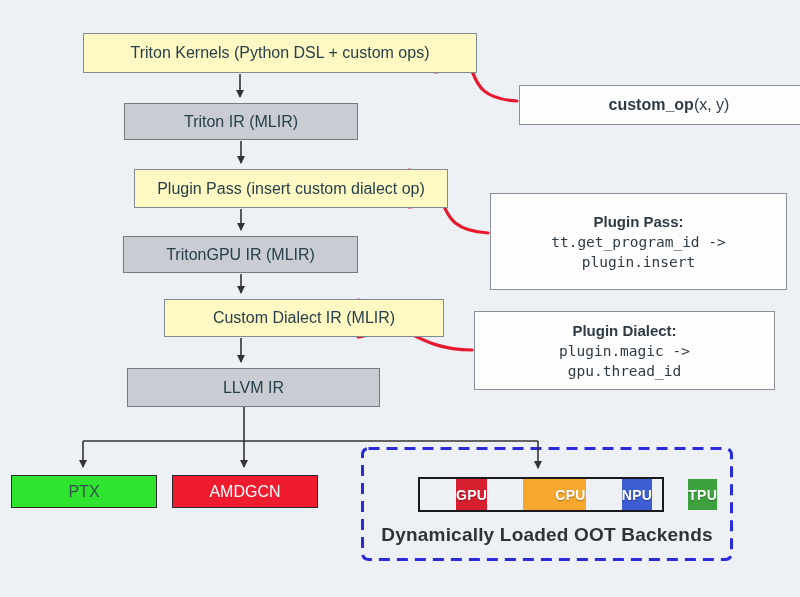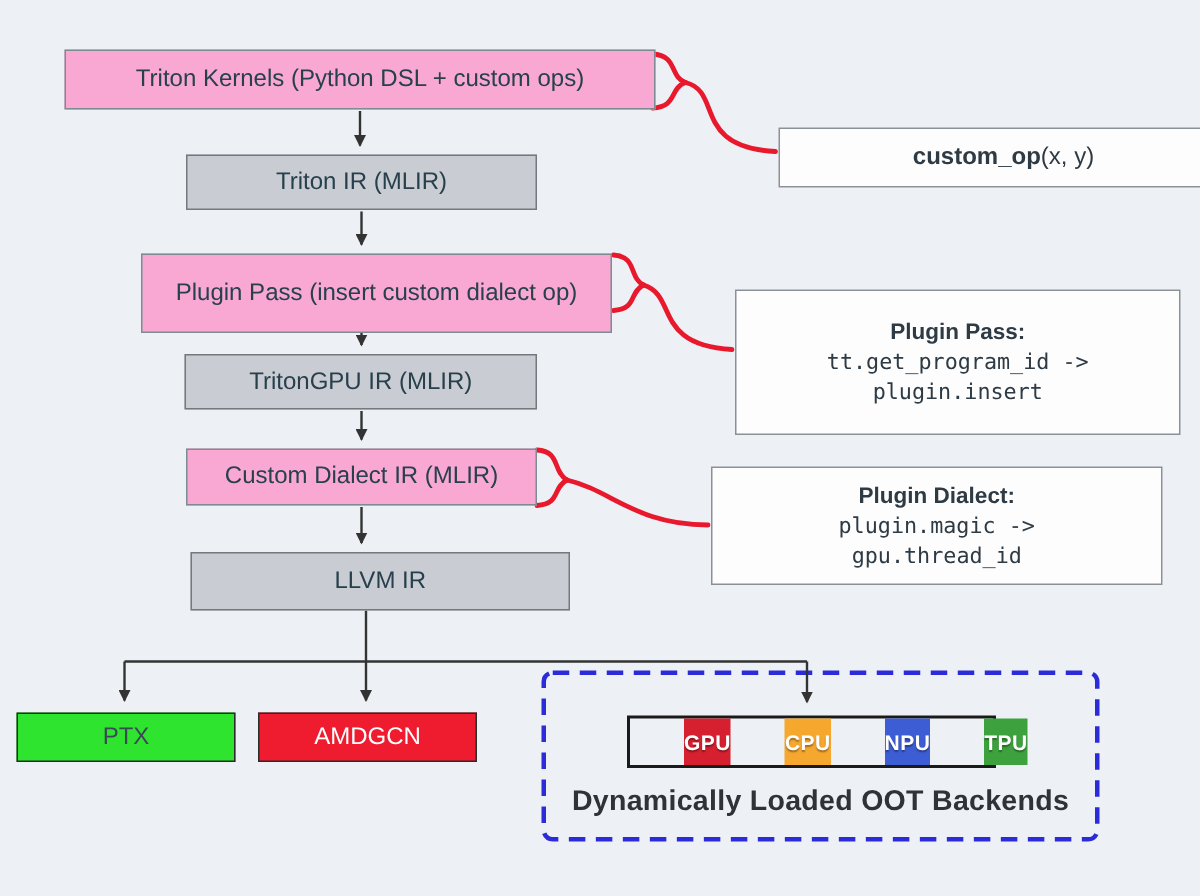--- a/index.html
+++ b/index.html
@@ -5,27 +5,27 @@
   html,body{margin:0;padding:0;background:#EDF0F5;}
   .stage{
     position:relative;width:800px;height:597px;background:#EDF0F5;overflow:hidden;
     font-family:"Liberation Sans",sans-serif;
   }
   .stage svg.overlay{position:absolute;left:0;top:0;}
   .node{
     position:absolute;display:flex;align-items:center;justify-content:center;
     box-sizing:border-box;font-size:16px;color:#27404C;text-align:center;
   }
-  .cyan{background:#f9a8d4;border:1.6px solid #7E8B92;}
+  .cyan{background:#fef9c3;border:1.6px solid #7E8B92;margin-left:40px;}
   .gray{background:#C9CCD2;border:1.6px solid #75787C;}
   .b-kernels{left:43px;top:33px;width:394px;height:40px;}
   .b-tritonir{left:124px;top:103px;width:234px;height:37px;}
-  .b-pluginpass{left:94px;top:169px;width:314px;height:53px;text-align:center;}
+  .b-pluginpass{left:94px;top:169px;width:314px;height:39px;text-align:center;}
   .b-tritongpu{left:123px;top:236px;width:235px;height:37px;}
-  .b-customdialect{left:124px;top:299px;width:234px;height:38px;}
+  .b-customdialect{left:124px;top:299px;width:280px;height:38px;}
   .b-llvm{left:127px;top:368px;width:253px;height:39px;justify-content:center;}
   .b-ptx{left:11px;top:475px;width:146px;height:33px;background:#2FE42F;border:1.8px solid #2B2B2B;color:#3A4A55;}
   .b-amdgcn{left:172px;top:475px;width:146px;height:33px;background:#EE1C2E;border:1.8px solid #2B2B2B;color:#FFFFFF;}
   .callout{
     position:absolute;background:#FDFDFE;border:1.6px solid #8A9096;box-sizing:border-box;
     display:flex;flex-direction:column;align-items:center;justify-content:center;
     color:#2E3B45;
   }
   .c-customop{left:519px;top:85px;width:300px;height:40px;font-size:16px;}
   .c-customop .fname{font-weight:bold;}
@@ -35,21 +35,21 @@
   .callout .code{font-family:"DejaVu Sans Mono",monospace;font-size:14.5px;line-height:20px;white-space:pre;}
   .strip{
     position:absolute;left:418px;top:477px;width:246px;height:35px;box-sizing:border-box;
     border:2px solid #1A1A1A;display:flex;gap:36px;
   }
   .blk{flex:1 1 0;display:flex;align-items:center;justify-content:center;
     color:#fff;font-weight:bold;font-size:14px;letter-spacing:.3px;
     text-shadow:0 1px 1px rgba(0,0,0,.35);}
   .blk.logo{background:linear-gradient(#2A46C8 0 50%,#4A6FE3 50% 100%);}
   .blk.r{background:#D6202F;}
-  .blk.o{background:#F5A72E;}
+  .blk.o{background:#F5A72E;padding-left:32px;}
   .blk.b{background:#3D5DD4;}
   .blk.g{background:#3DA23D;}
   .oot-title{
     position:absolute;left:362px;top:524px;width:370px;text-align:center;
     font-weight:bold;font-size:19px;color:#2E3338;letter-spacing:.2px;
   }
 </style>
 </head>
 <body>
 

